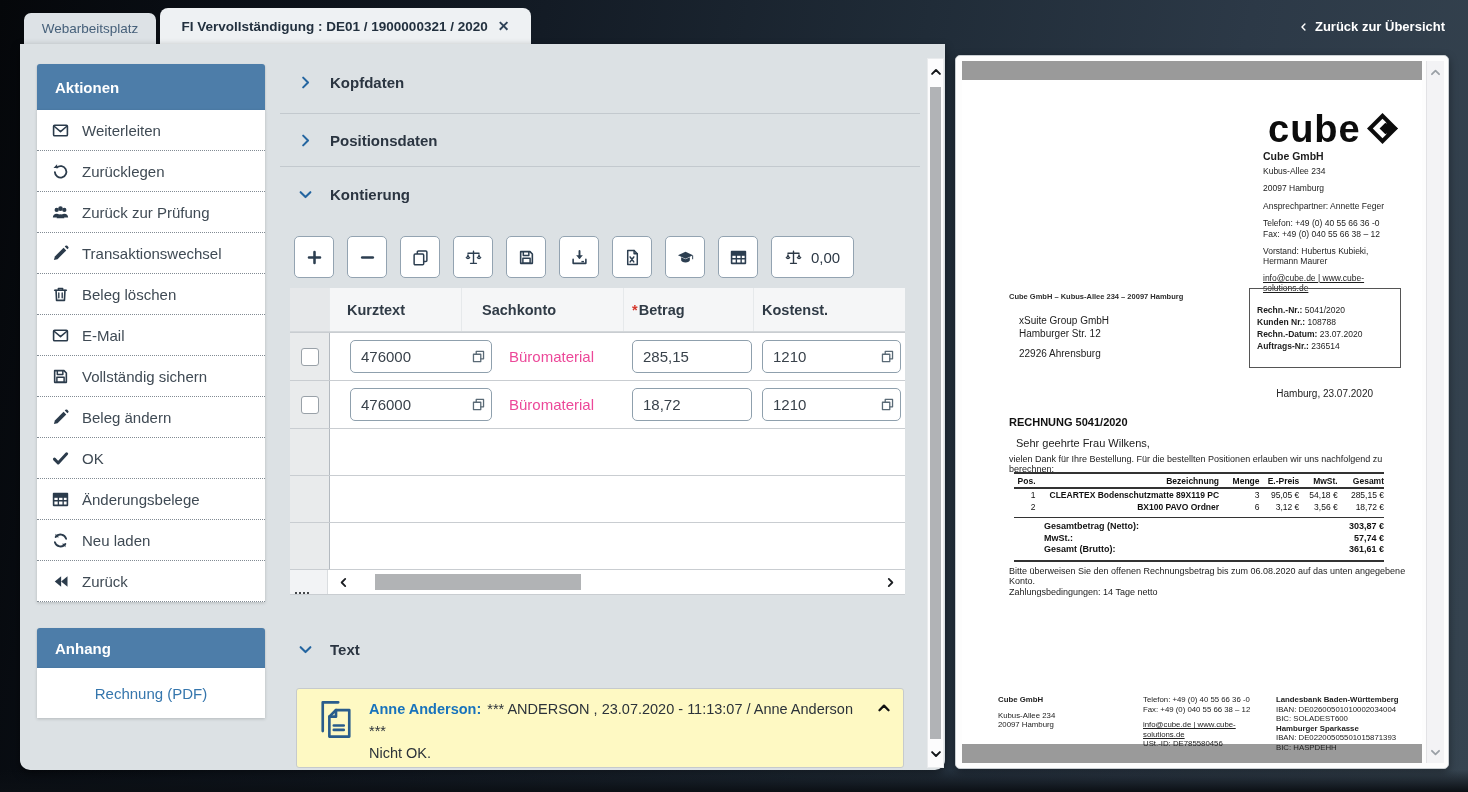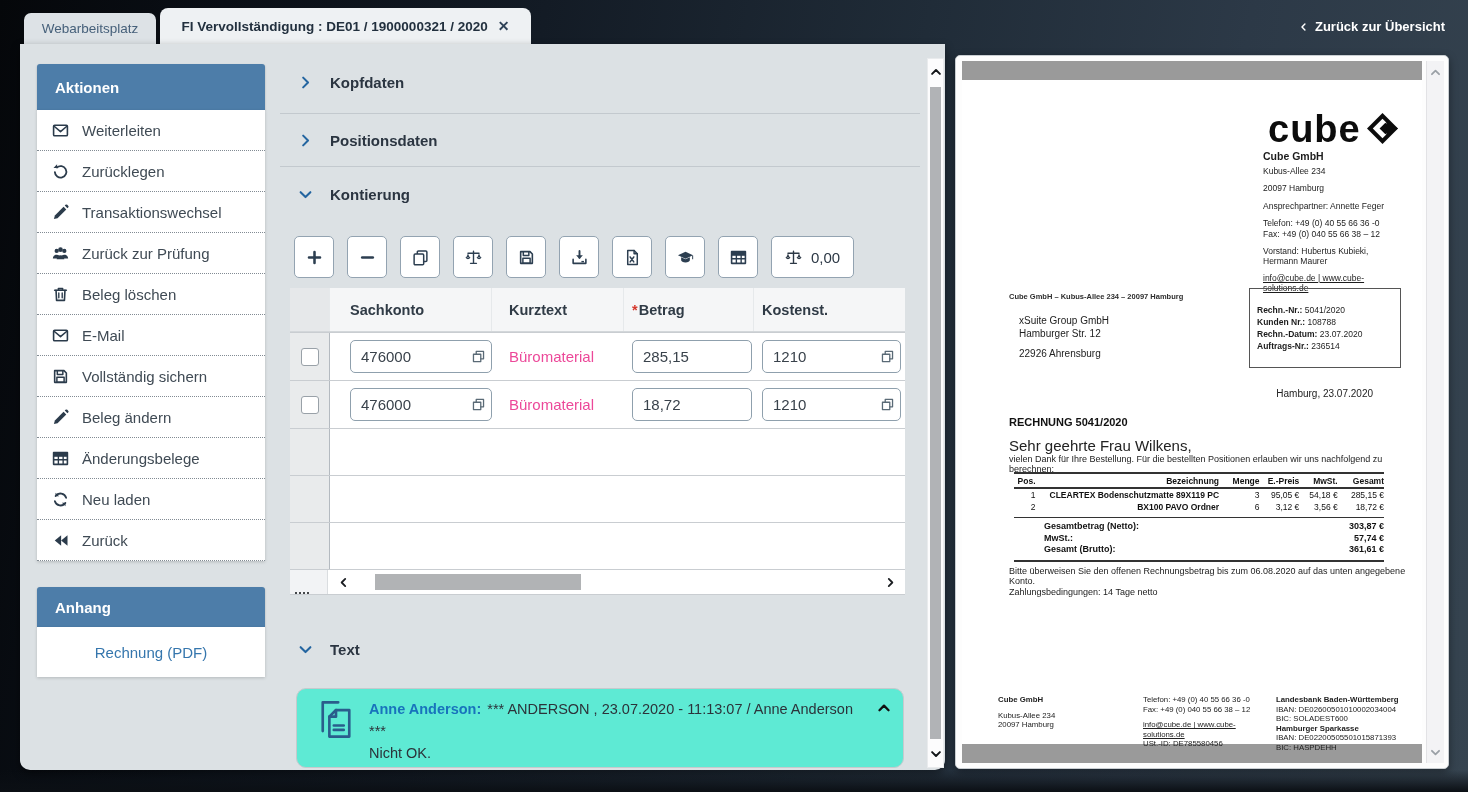--- a/index.html
+++ b/index.html
@@ -91,22 +91,22 @@
   .t-scroll .lead{width:37px;height:100%;background:#f2f3f5;border-right:1px solid #dadde0}
   .t-scroll .arr{width:30px;height:100%;display:flex;align-items:center;justify-content:center;
     color:#1a1d21;cursor:pointer}
   .t-scroll .arr .ic{width:11px;height:11px}
   .t-scroll .track{flex:1;height:100%;position:relative;cursor:pointer}
   .t-scroll .thumb{position:absolute;left:17px;top:4px;width:206px;height:16px;background:#b1b3b5;cursor:grab}
   .grip{position:absolute;left:13px;top:546px;display:flex;gap:2px;cursor:se-resize;padding:2px}
   .grip i{width:2px;height:2px;background:#44474a;display:block}
 
   
-  .comment{position:absolute;left:16px;top:644px;width:608px;height:80px;background:#5eead4;
-    border:1px solid #c6cacd;border-radius:10px;box-sizing:border-box;overflow:hidden}
+  .comment{position:absolute;left:16px;top:644px;width:608px;height:80px;background:#fef9c3;
+    border:1px solid #c6cacd;border-radius:3px;box-sizing:border-box;overflow:hidden}
   .comment .doc{position:absolute;left:20px;top:10px;width:38px;height:42px;color:#2a5d8c}
   .cm-body{position:absolute;left:72px;top:9px;right:40px}
   .cm-line{font-size:14.5px;color:#2c333a;line-height:22px}
   .cm-author{color:#1873bc;font-weight:bold;margin-right:6px}
   .cm-up{position:absolute;right:12px;top:12px;width:14px;height:14px;color:#111;cursor:pointer}
 
   
   .vscroll{position:absolute;left:907px;top:14px;width:17px;height:710px;background:#fcfcfd;
     border:1px solid #e9ebed;box-sizing:border-box}
   .vscroll .btn{position:absolute;left:0;width:100%;height:22px;display:flex;align-items:center;
@@ -137,21 +137,21 @@
   .coblock .l.tight{margin-bottom:1px}
   .coblock .links{text-decoration:underline}
   .senderline{position:absolute;left:47px;top:212px;font-size:7.5px;font-weight:bold;color:#2d2d2d}
   .recipient{position:absolute;left:57px;top:234px;font-size:10px;line-height:13px;color:#222}
   .recipient .gap{height:7px}
   .infobox{position:absolute;left:287px;top:208px;width:152px;border:1px solid #555;box-sizing:border-box;
     padding:15px 7px;font-size:8.5px;line-height:12px;color:#1c1c1c}
   .infobox b{font-weight:bold}
   .placedate{position:absolute;right:49px;top:308px;font-size:10px;color:#222}
   .ptitle{position:absolute;left:47px;top:336px;font-size:11px;font-weight:bold;color:#111}
-  .psalut{position:absolute;left:47px;top:357px;font-size:15px;color:#222}
+  .psalut{position:absolute;left:54px;top:357px;font-size:11px;color:#222}
   .pintro{position:absolute;left:47px;top:374px;font-size:9px;color:#222}
   .itable{position:absolute;left:52px;top:392px;width:370px;border-collapse:collapse;font-size:8.5px;color:#111}
   .itable thead tr{border-top:2px solid #333;border-bottom:2px solid #333}
   .itable th{font-weight:bold;padding:2px 0 1px}
   .itable td{padding:1px 0}
   .itable .l{text-align:right}.itable .r{text-align:right}
   .itable td.bz,.itable th.bz{padding-left:9px}
   .itable .bold{font-weight:bold}
   .totals{position:absolute;left:52px;top:437px;width:370px;border-top:1px solid #333;border-bottom:2px solid #333;
     padding:3px 0 4px;font-size:9px;font-weight:bold;color:#111}
@@ -208,41 +208,41 @@
             <svg viewBox="0 0 16 16">
               <path d="M4.6 4.2A5.4 5.4 0 1 1 2.7 8.6" fill="none" stroke="currentColor" stroke-linecap="round" stroke-linejoin="round" stroke-width="1.7"></path>
               <path d="M4.8 1.2v3.4H1.4z" fill="currentColor"></path>
             </svg>
           </span>
           <span>Zurücklegen</span>
         </div>
       <div class="act-item">
           <span class="ic">
             <svg viewBox="0 0 16 16" fill="currentColor">
-              <path d="M1.8 14.2l.9-3.4 8.2-8.2 2.5 2.5-8.2 8.2z"></path>
-              <path d="M12 1.5l2.5 2.5 .7-.7a1.2 1.2 0 0 0 0-1.7l-.8-.8a1.2 1.2 0 0 0-1.7 0z"></path>
-            </svg>
-          </span>
-          <span>Transaktionswechsel</span>
-        </div>
-      <div class="act-item">
-          <span class="ic">
-            <svg viewBox="0 0 16 16" fill="currentColor">
               <circle cx="4.4" cy="5.6" r="2"></circle>
               <circle cx="11.6" cy="5.6" r="2"></circle>
               <circle cx="8" cy="4.4" r="2.2"></circle>
               <path d="M.8 12.6c0-2 1.5-3.4 3.6-3.4 1 0 1.9.3 2.5.9-.9.7-1.4 1.6-1.5 2.5z"></path>
               <path d="M15.2 12.6c0-2-1.5-3.4-3.6-3.4-1 0-1.9.3-2.5.9.9.7 1.4 1.6 1.5 2.5z"></path>
               <path d="M4.4 13.4c0-2.2 1.6-3.8 3.6-3.8s3.6 1.6 3.6 3.8z"></path>
             </svg>
           </span>
           <span>Zurück zur Prüfung</span>
         </div>
       <div class="act-item">
           <span class="ic">
+            <svg viewBox="0 0 16 16" fill="currentColor">
+              <path d="M1.8 14.2l.9-3.4 8.2-8.2 2.5 2.5-8.2 8.2z"></path>
+              <path d="M12 1.5l2.5 2.5 .7-.7a1.2 1.2 0 0 0 0-1.7l-.8-.8a1.2 1.2 0 0 0-1.7 0z"></path>
+            </svg>
+          </span>
+          <span>Transaktionswechsel</span>
+        </div>
+      <div class="act-item">
+          <span class="ic">
             <svg viewBox="0 0 16 16">
               <path d="M2.5 4h11" fill="none" stroke="currentColor" stroke-linecap="round" stroke-linejoin="round" stroke-width="1.5"></path>
               <path d="M6 4V2.5h4V4" fill="none" stroke="currentColor" stroke-linecap="round" stroke-linejoin="round" stroke-width="1.5"></path>
               <path d="M3.8 4l.5 9.5h7.4l.5-9.5" fill="none" stroke="currentColor" stroke-linecap="round" stroke-linejoin="round" stroke-width="1.5"></path>
               <path d="M6.4 6.5v4.5M9.6 6.5v4.5" fill="none" stroke="currentColor" stroke-linecap="round" stroke-linejoin="round" stroke-width="1.3"></path>
             </svg>
           </span>
           <span>Beleg löschen</span>
         </div>
       <div class="act-item">
@@ -265,20 +265,28 @@
           <span>Vollständig sichern</span>
         </div>
       <div class="act-item">
           <span class="ic">
             <svg viewBox="0 0 16 16" fill="currentColor">
               <path d="M1.8 14.2l.9-3.4 8.2-8.2 2.5 2.5-8.2 8.2z"></path>
               <path d="M12 1.5l2.5 2.5 .7-.7a1.2 1.2 0 0 0 0-1.7l-.8-.8a1.2 1.2 0 0 0-1.7 0z"></path>
             </svg>
           </span>
           <span>Beleg ändern</span>
+        </div>
+      <div class="act-item">
+          <span class="ic">
+            <svg viewBox="0 0 16 16">
+              <path d="M2.3 8.6l3.5 3.6L13.8 3.6" fill="none" stroke="currentColor" stroke-linecap="round" stroke-linejoin="round" stroke-width="2.8"></path>
+            </svg>
+          </span>
+          <span>OK</span>
         </div>
       <div class="act-item">
           <span class="ic">
             <svg viewBox="0 0 16 16">
               <rect x="1.5" y="2.5" width="13" height="11" fill="none" stroke="currentColor" stroke-linecap="round" stroke-linejoin="round" stroke-width="1.5"></rect>
               <path d="M1.5 5.8h13M1.5 9.2h13M6 2.5v11M10.5 2.5v11" fill="none" stroke="currentColor" stroke-linecap="round" stroke-linejoin="round" stroke-width="1.3"></path>
               <rect x="1.5" y="2.5" width="13" height="3.3" fill="currentColor"></rect>
             </svg>
           </span>
           <span>Änderungsbelege</span>
@@ -431,25 +439,25 @@
               <path d="M11.6 8a1.8 1.8 0 0 0 3.2 0" fill="none" stroke="currentColor" stroke-linecap="round" stroke-linejoin="round" stroke-width="1.2"></path>
             </svg>
           </span>
         <span>0,00</span>
       </div>
     </div>
 
     <div class="ktable">
       <div class="t-head">
         <div class="hc c-sel"></div>
+        <div class="hc c-kurz">
+            <span>Kurztext</span>
+          </div>
         <div class="hc c-sach">
             <span>Sachkonto</span>
-          </div>
-        <div class="hc c-kurz">
-            <span>Kurztext</span>
           </div>
         <div class="hc c-betr">
             <span class="req">*</span>
             <span>Betrag</span>
           </div>
         <div class="hc c-kost" style="border-right:none">
             <span>Kostenst.</span>
           </div>
       </div>
 

